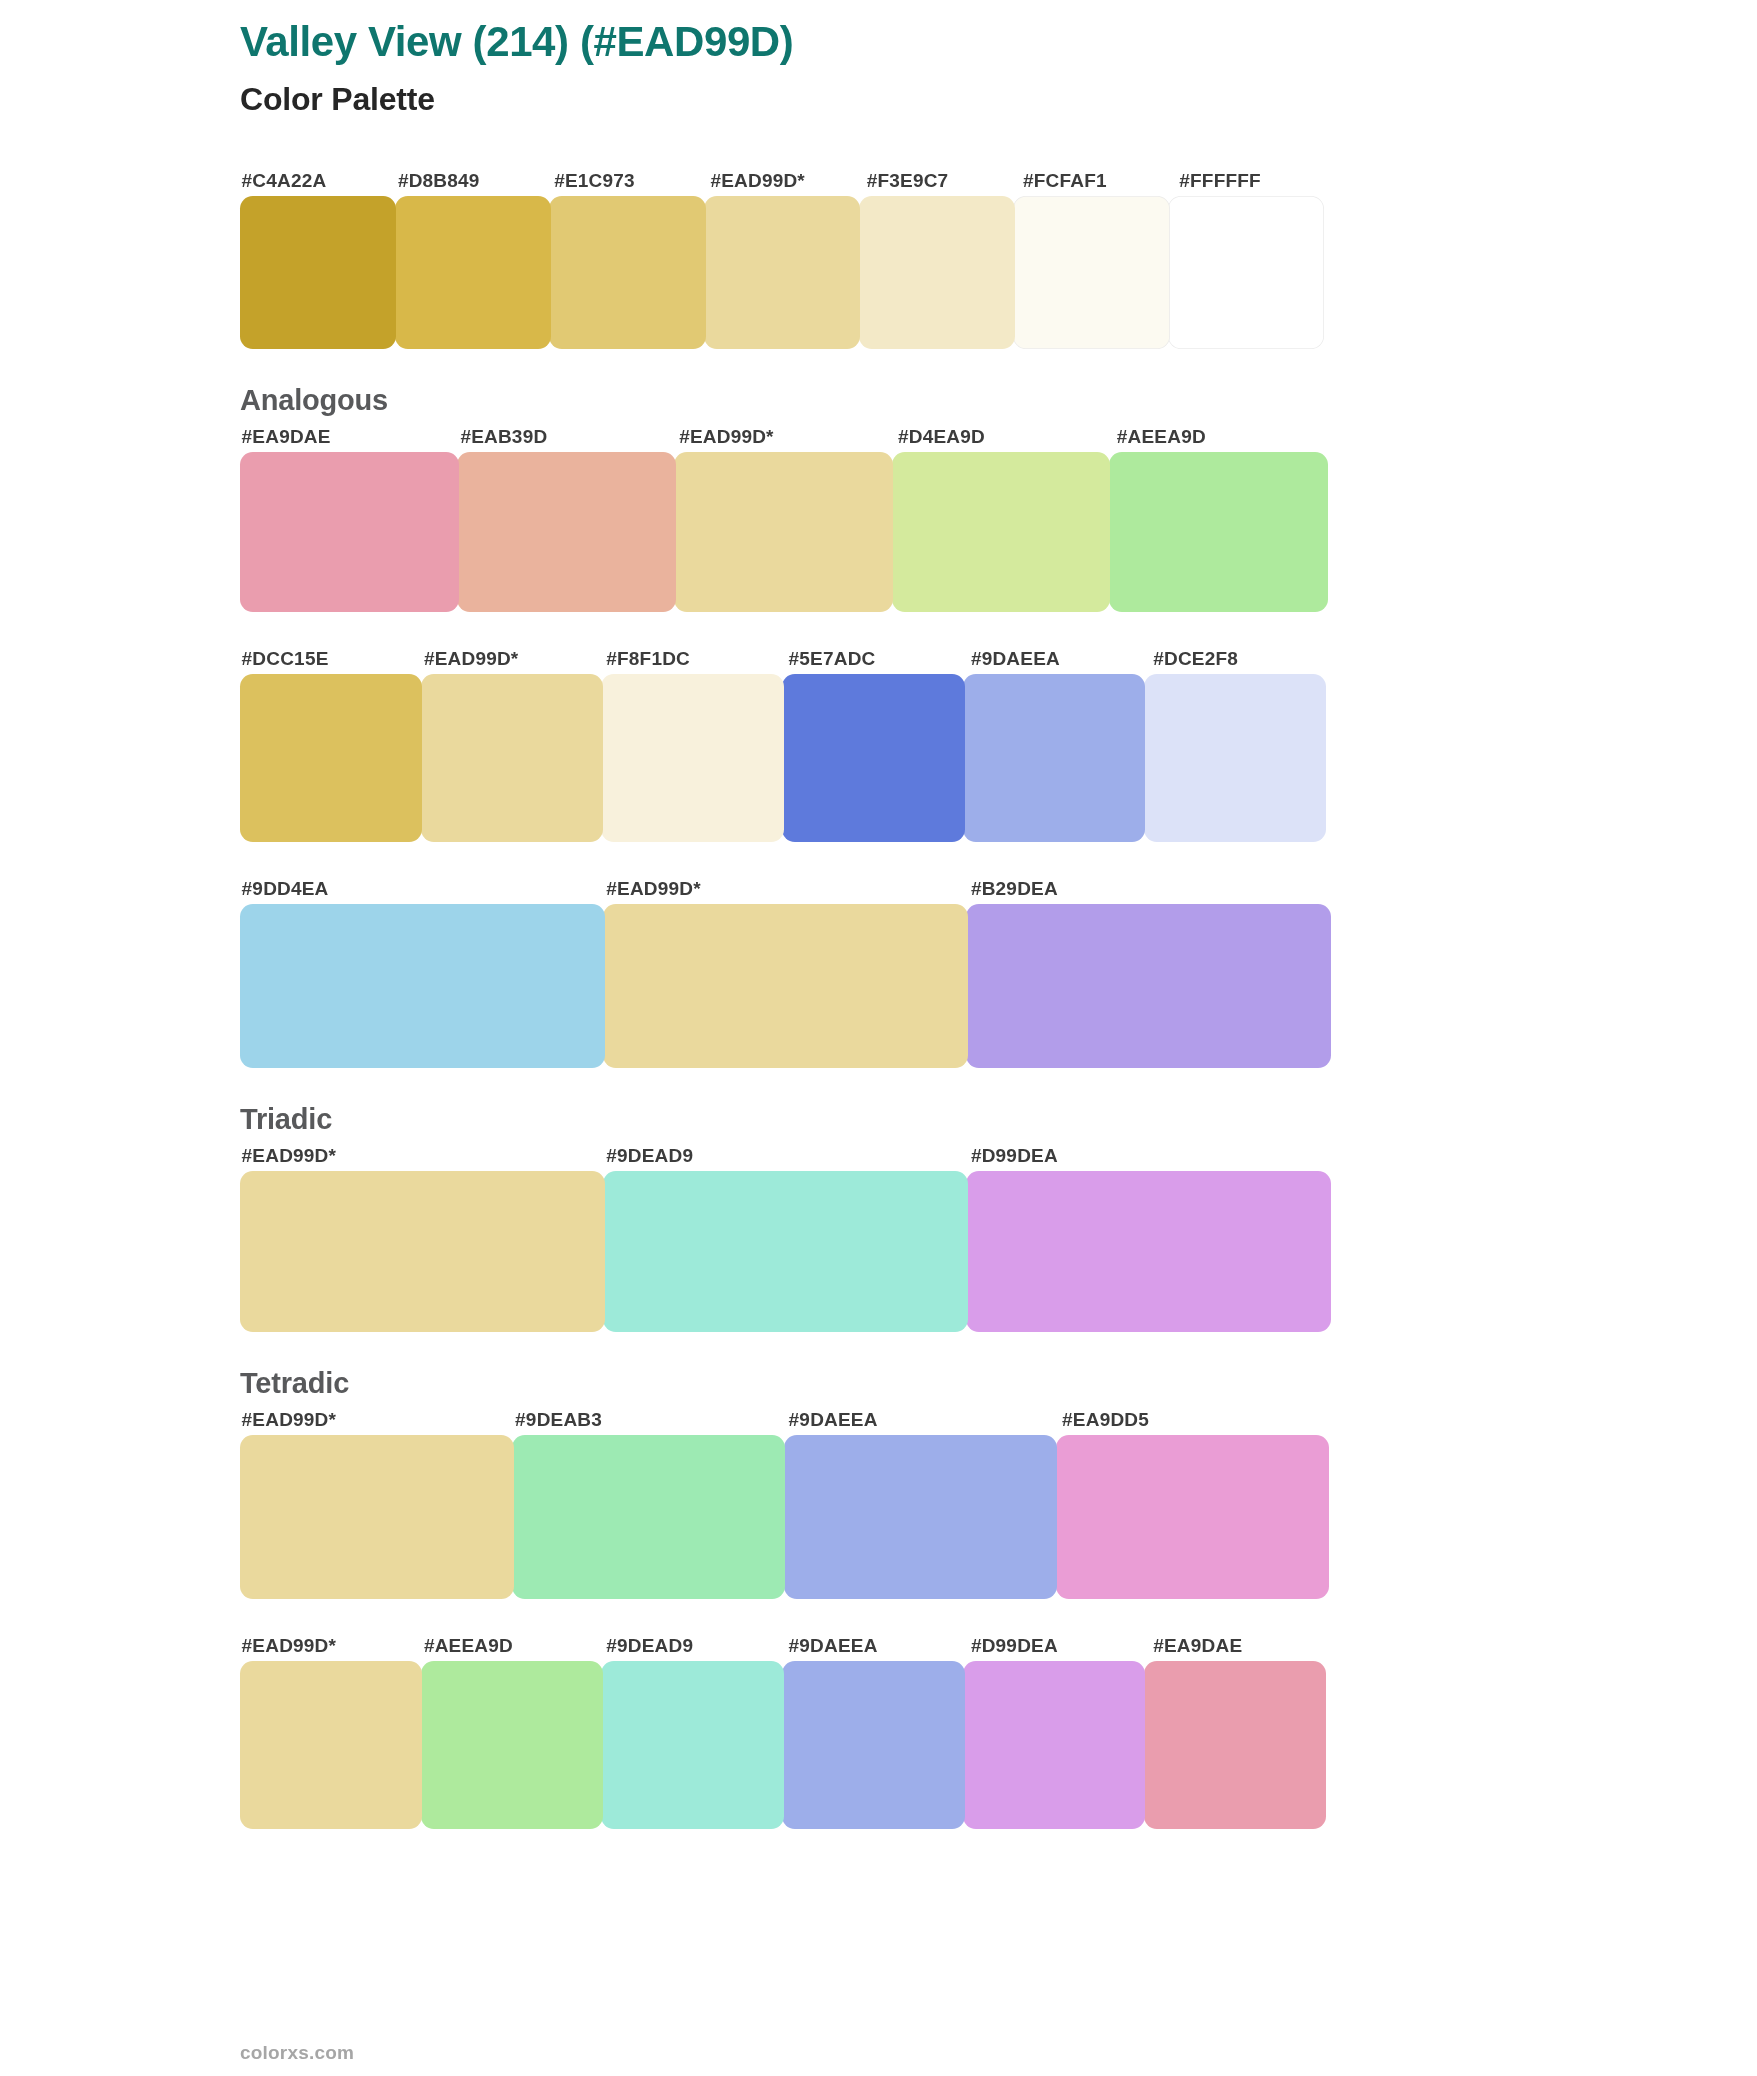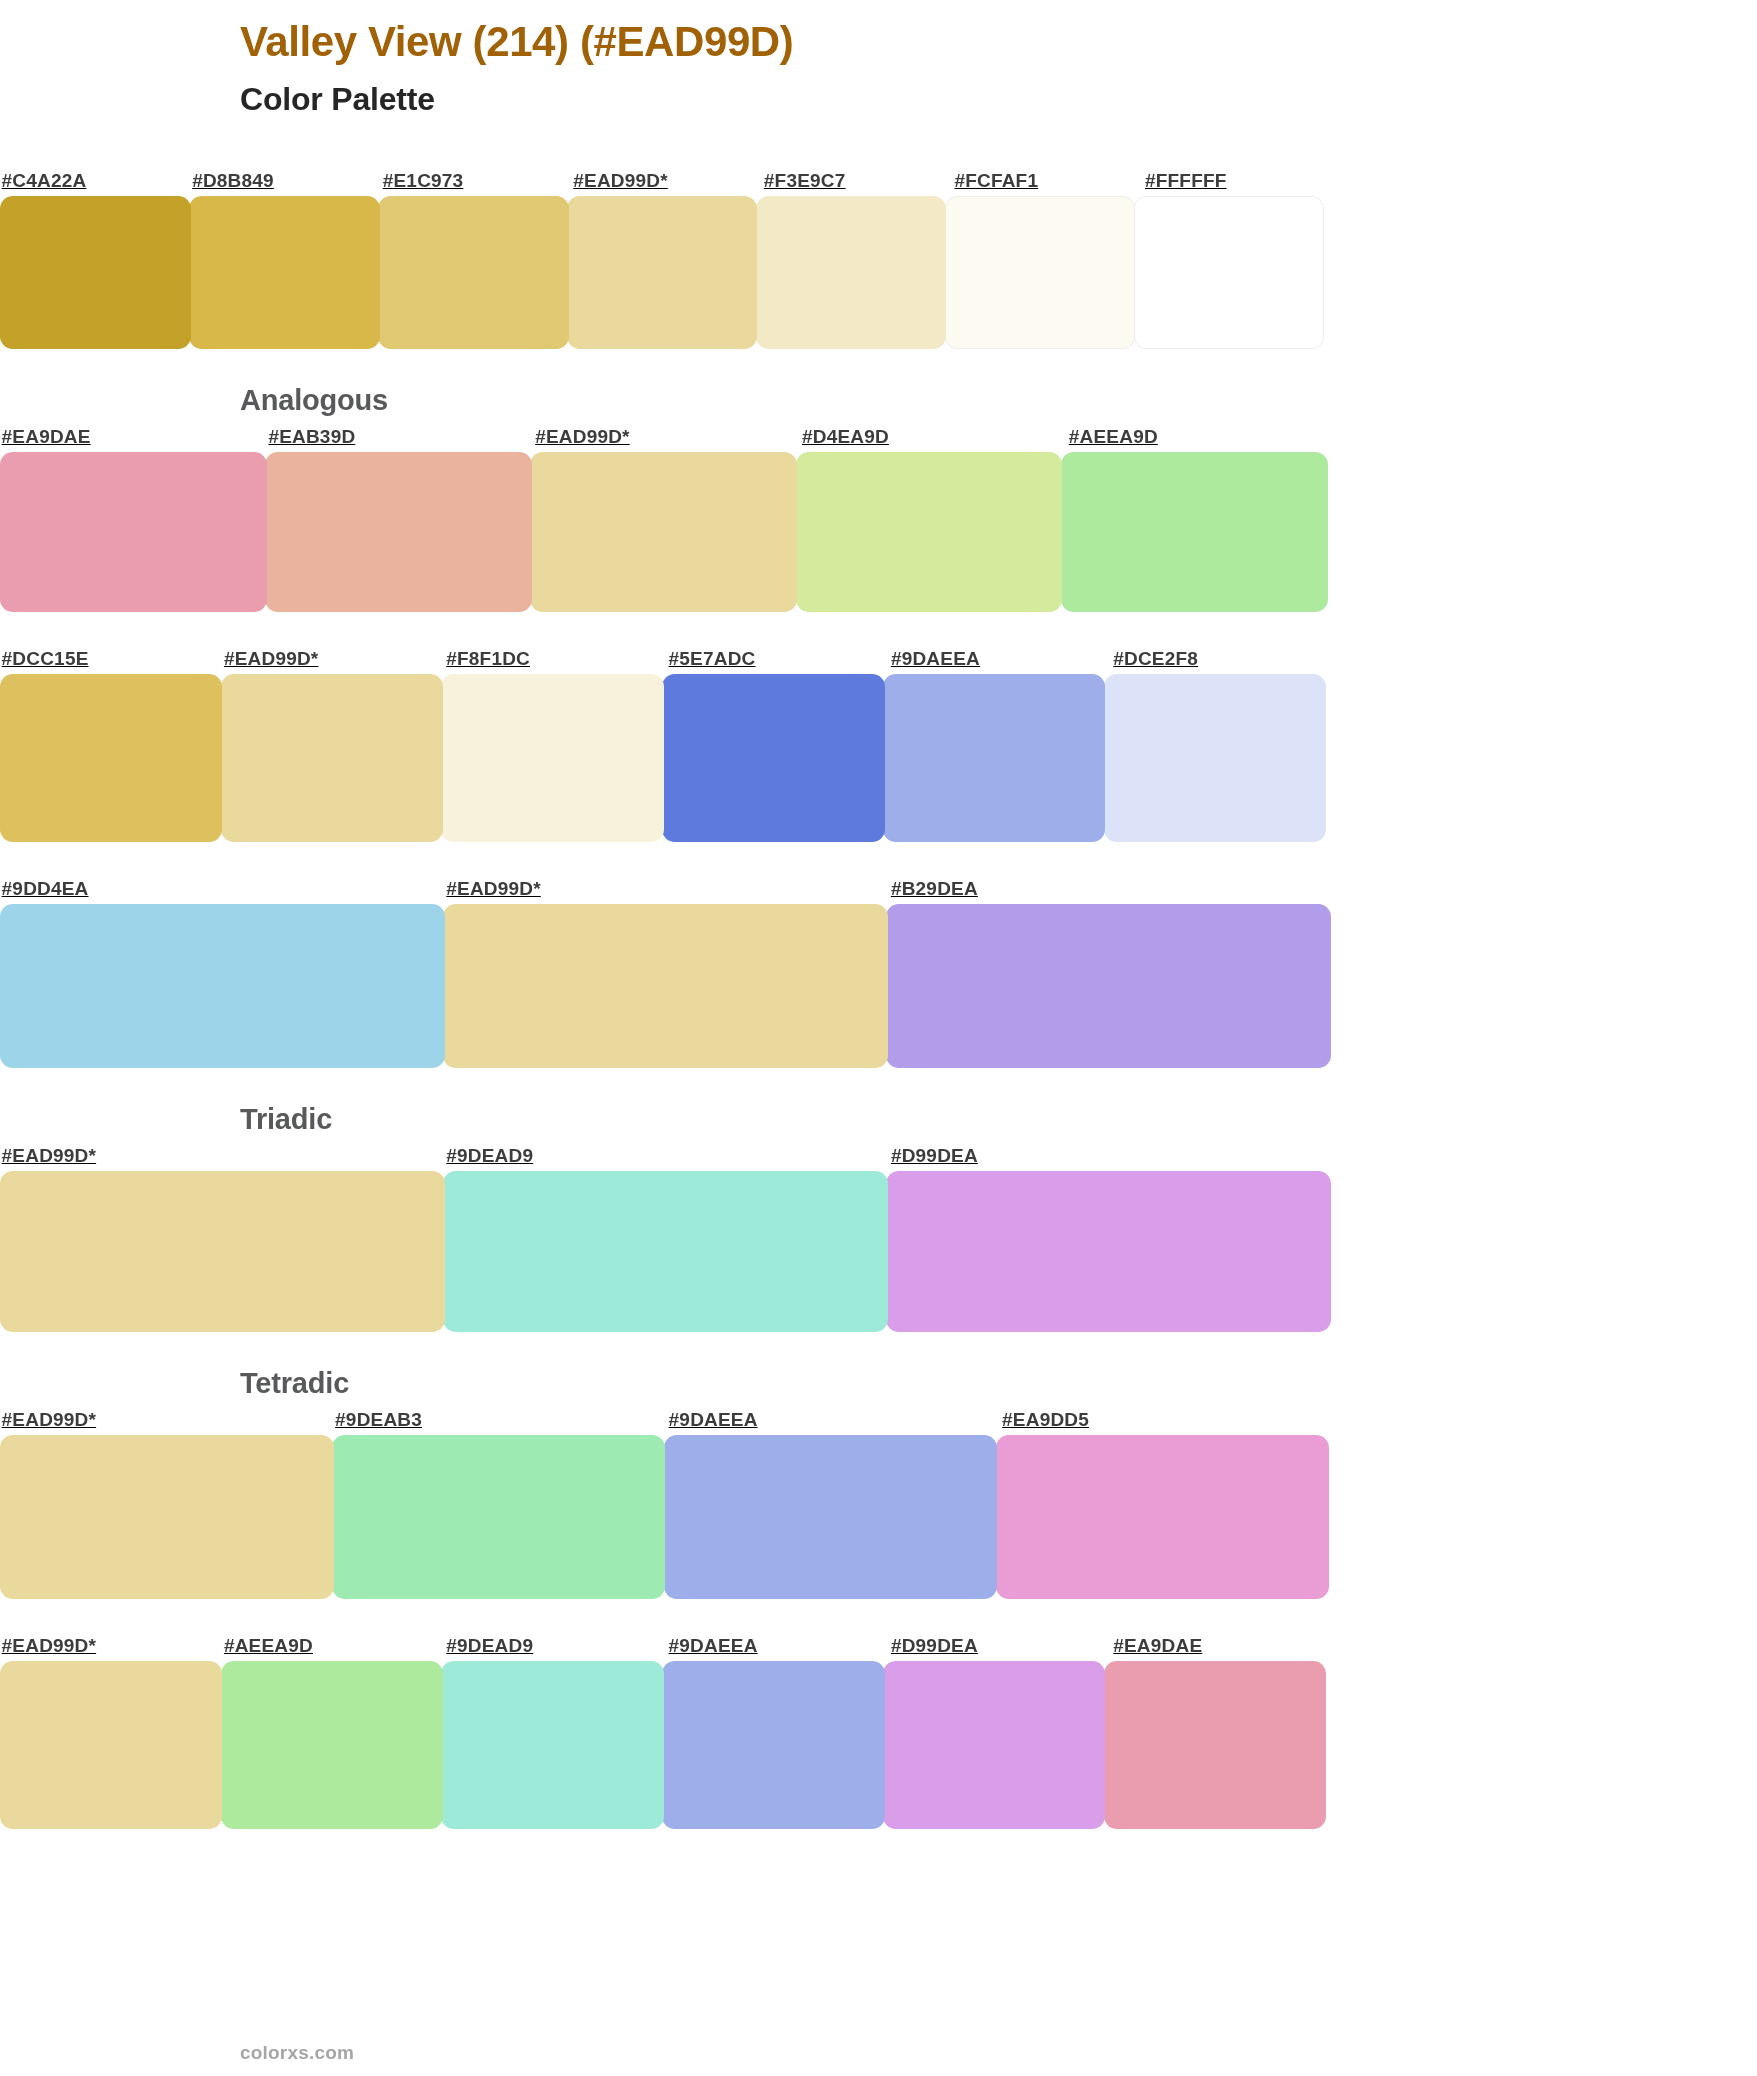--- a/index.html
+++ b/index.html
@@ -23,21 +23,21 @@
     padding: 0;
   }
 
   
   .header {
     padding: 17.6px 0 0 240px;
   }
   .page-title {
     font-size: 42px;
     font-weight: bold;
-    color: #a16207;
+    color: #0f766e;
     letter-spacing: -0.4px;
     line-height: 1.15;
     margin: 0;
     padding: 0;
   }
   .page-subtitle {
     font-size: 32px;
     font-weight: bold;
     color: #262626;
     letter-spacing: -0.2px;
@@ -56,22 +56,22 @@
   .section-heading {
     font-size: 29px;
     font-weight: bold;
     color: #58595b;
     letter-spacing: -0.2px;
     margin: 0 0 8px 0;
     padding-left: 240px;
   }
   .swatch-row-wrap {
     position: relative;
+    padding-left: 240px;
     padding-right: 423px;
-    text-decoration: underline;
   }
   .label-row {
     position: relative;
     height: 27px;
     display: flex;
     width: 100%;
   }
   .swatch-label {
     font-size: 19px;
     font-weight: bold;

